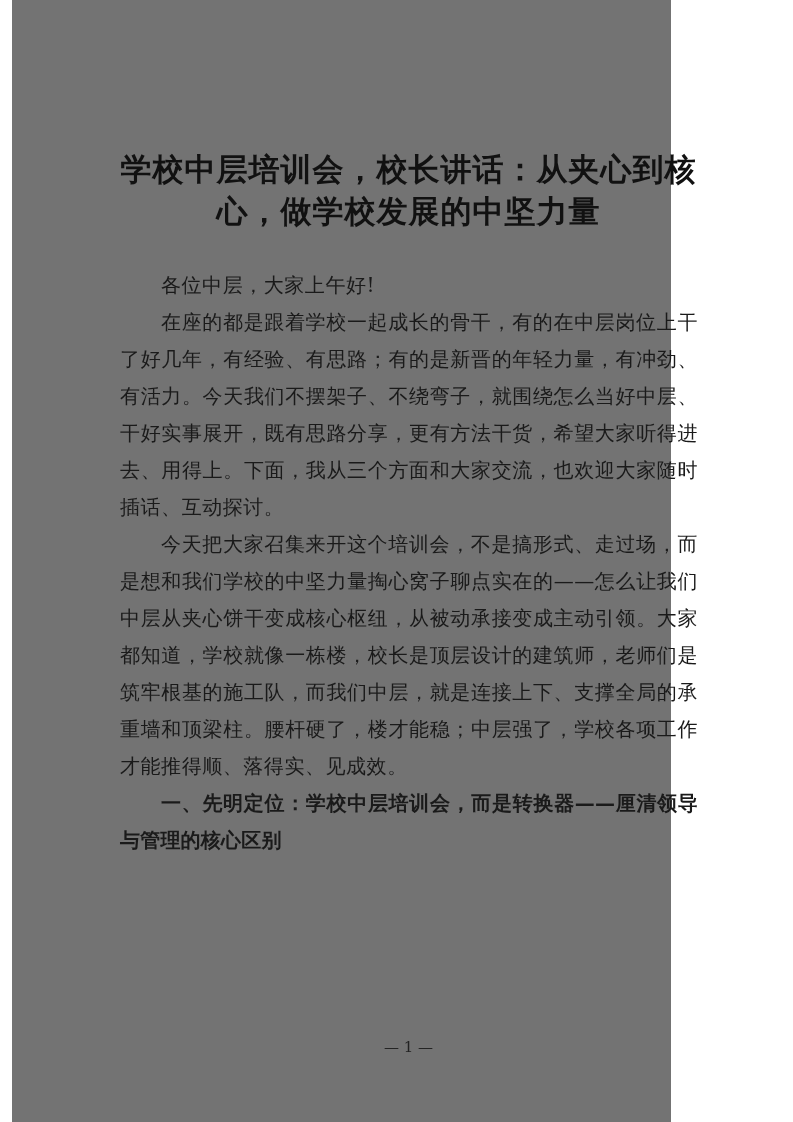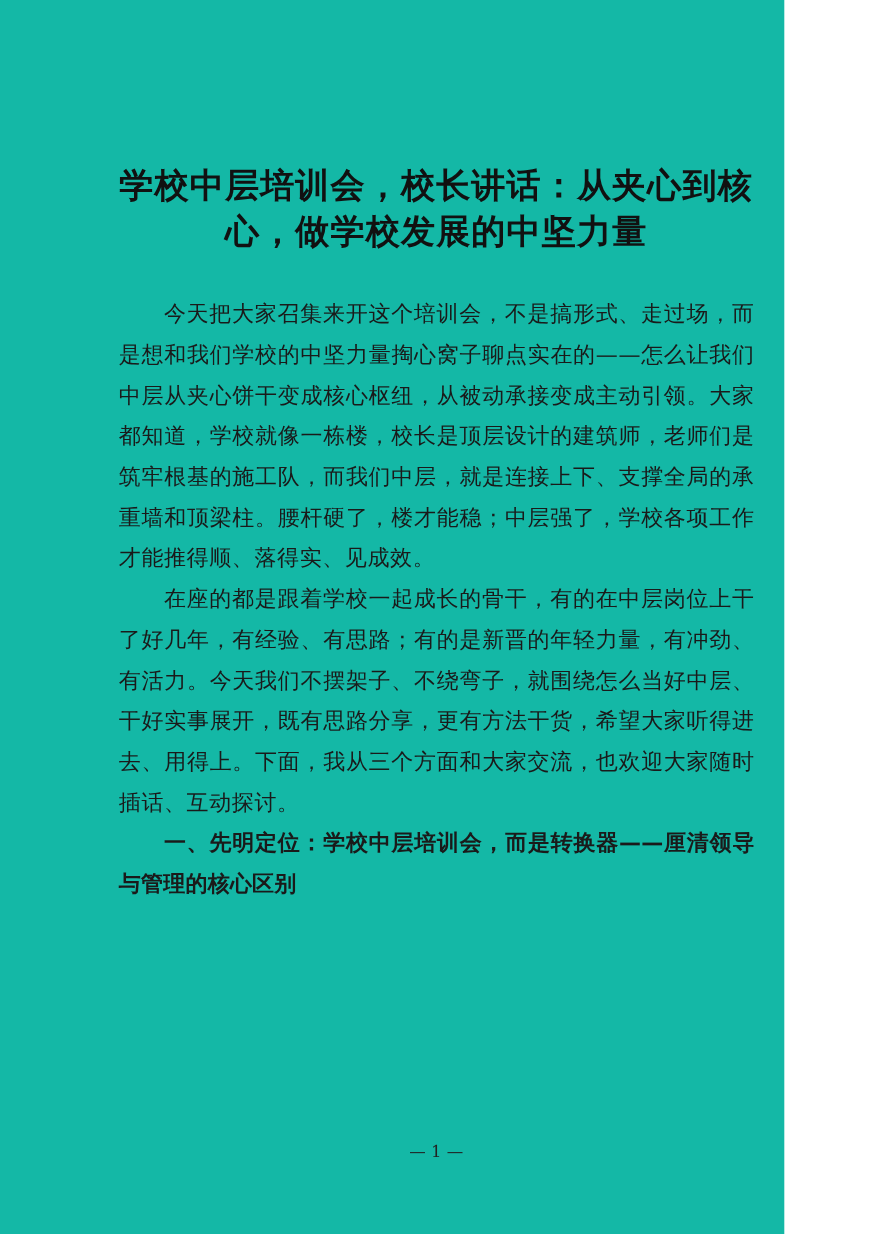--- a/index.html
+++ b/index.html
@@ -1,17 +1,17 @@
 <!DOCTYPE html>
 <html><head>
   <meta charset="utf-8">
   <style>
     html, body { margin: 0; padding: 0; background: #ffffff; }
     body { width: 793px; height: 1122px; position: relative; overflow: hidden; }
-    .page { position: absolute; left: 0; top: 0; width: 713px; height: 1122px; background: #14b8a6; }
+    .page { position: absolute; left: 12px; top: 0; width: 659px; height: 1122px; background: #737373; }
     .title {
       position: absolute; left: 100px; top: 148px; width: 593px;
       text-align: center; font-family: "DejaVu Sans", sans-serif; font-weight: bold;
       font-size: 31px; line-height: 42px; color: #111; letter-spacing: 1px;
     }
     .body-text {
       position: absolute; left: 108px; top: 267px; width: 578px;
       font-family: "DejaVu Serif", serif; font-size: 20px; line-height: 37px;
       color: #1a1a1a; text-align: justify; letter-spacing: 0.55px;
     }
@@ -25,19 +25,20 @@
 </head>
 <body>
 
 <div class="page">
   <div class="title">
     <div>学校中层培训会，校长讲话：从夹心到核</div>
     <div>心，做学校发展的中坚力量</div>
   </div>
 
   <div class="body-text">
+    <p>各位中层，大家上午好!</p>
+    <p>在座的都是跟着学校一起成长的骨干，有的在中层岗位上干了好几年，有经验、有思路；有的是新晋的年轻力量，有冲劲、有活力。今天我们不摆架子、不绕弯子，就围绕怎么当好中层、干好实事展开，既有思路分享，更有方法干货，希望大家听得进去、用得上。下面，我从三个方面和大家交流，也欢迎大家随时插话、互动探讨。</p>
     <p>今天把大家召集来开这个培训会，不是搞形式、走过场，而是想和我们学校的中坚力量掏心窝子聊点实在的——怎么让我们中层从夹心饼干变成核心枢纽，从被动承接变成主动引领。大家都知道，学校就像一栋楼，校长是顶层设计的建筑师，老师们是筑牢根基的施工队，而我们中层，就是连接上下、支撑全局的承重墙和顶梁柱。腰杆硬了，楼才能稳；中层强了，学校各项工作才能推得顺、落得实、见成效。</p>
-    <p>在座的都是跟着学校一起成长的骨干，有的在中层岗位上干了好几年，有经验、有思路；有的是新晋的年轻力量，有冲劲、有活力。今天我们不摆架子、不绕弯子，就围绕怎么当好中层、干好实事展开，既有思路分享，更有方法干货，希望大家听得进去、用得上。下面，我从三个方面和大家交流，也欢迎大家随时插话、互动探讨。</p>
     <p class="heading">一、先明定位：学校中层培训会，而是转换器——厘清领导与管理的核心区别</p>
   </div>
 
   <div class="page-number">— 1 —</div>
 </div>
 
 </body></html>

